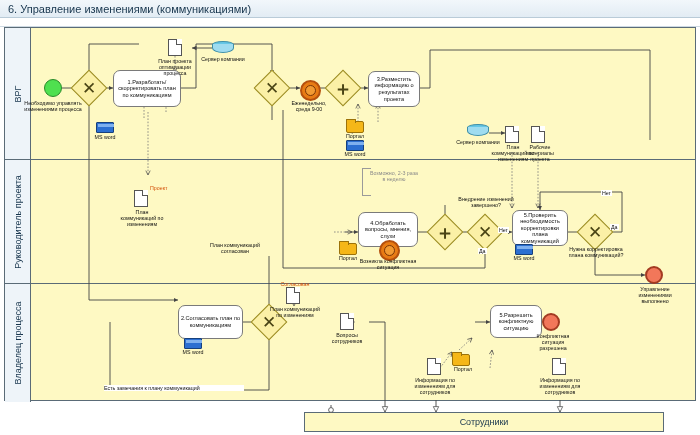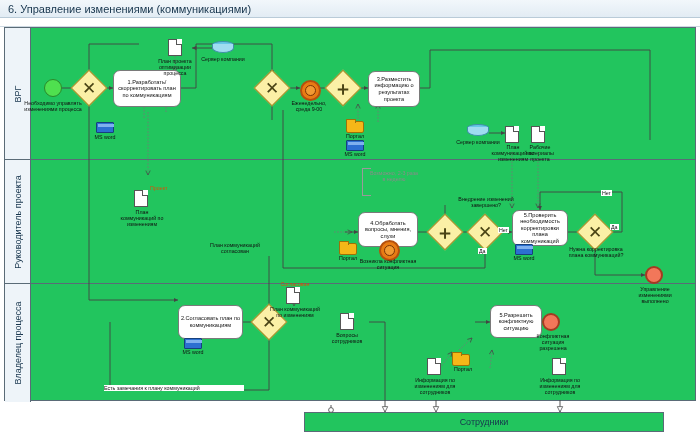--- a/index.html
+++ b/index.html
@@ -6,21 +6,21 @@
   body{width:700px;height:435px;font-family:"Liberation Sans","DejaVu Sans",sans-serif;overflow:hidden;}
   #root{position:relative;width:700px;height:435px;}
 
   
   .title-bar{position:absolute;left:0;top:0;width:700px;height:18px;
     background:linear-gradient(#f2f7fb,#e2ecf4);border-bottom:1px solid #b9cbd8;
     font-size:11px;color:#17354d;line-height:18px;padding-left:8px;box-sizing:border-box;}
   .title-gap{position:absolute;left:0;top:18px;width:700px;height:8px;background:#fff;border-bottom:1px solid #cdd9e2;}
 
   
-  .pool{position:absolute;border:1px solid #5a6b77;box-sizing:border-box;background:#22c55e;}
+  .pool{position:absolute;border:1px solid #5a6b77;box-sizing:border-box;background:#fef9c3;}
   .lane{position:absolute;box-sizing:border-box;border-bottom:1px solid #5a6b77;}
   .lane.last{border-bottom:none;}
   .lane-hdr{position:absolute;left:0;top:0;width:26px;height:100%;
     background:#eef4f9;border-right:1px solid #5a6b77;box-sizing:border-box;}
   .lane-hdr span{position:absolute;left:50%;top:50%;transform:translate(-50%,-50%) rotate(-90deg);
     white-space:nowrap;font-size:9px;color:#17354d;}
   .pool-hdr-h{position:absolute;left:0;top:0;width:100%;height:100%;
     display:flex;align-items:center;justify-content:center;font-size:9px;color:#17354d;}
 
   

